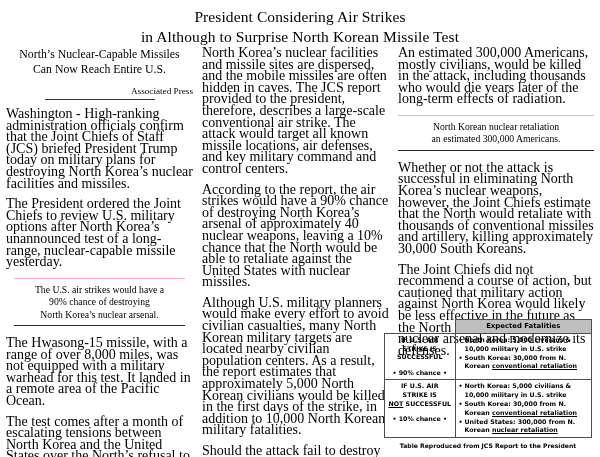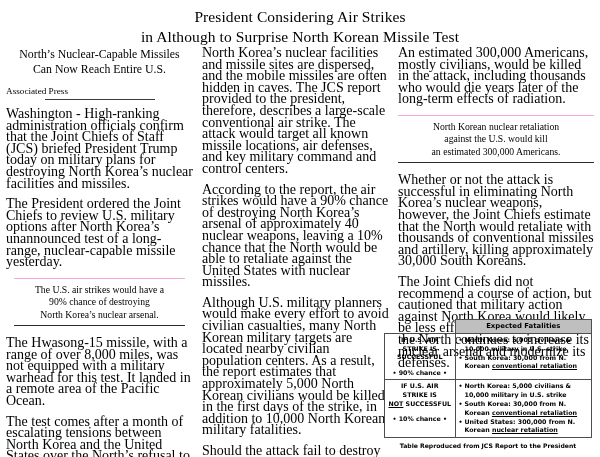--- a/index.html
+++ b/index.html
@@ -43,21 +43,21 @@
   .col-3 { width: 196px; }
 
   
   .subhead {
     text-align: center;
     font-size: 11.8px;
     line-height: 15px;
     margin: 0 0 9px 0;
   }
   .byline {
-    text-align: left;
+    text-align: right;
     font-size: 9.2px;
     margin: 0 0 3px 0;
   }
   .byline-rule {
     border: 0;
     border-top: 1px solid #3a3a3a;
     width: 110px;
     margin: 2px auto 8px auto;
   }
 
@@ -197,21 +197,20 @@
     <p class="body">According to the report, the air strikes would have a 90% chance of destroying North Korea’s arsenal of approximately 40 nuclear weapons, leaving a 10% chance that the North would be able to retaliate against the United States with nuclear missiles.</p>
     <p class="body">Although U.S. military planners would make every effort to avoid civilian casualties, many North Korean military targets are located nearby civilian population centers. As a result, the report estimates that approximately 5,000 North Korean civilians would be killed in the first days of the strike, in addition to 10,000 North Korean military fatalities.</p>
     <p class="body">Should the attack fail to destroy all the North’s nuclear weapons, the report describes the likely results of North Korean nuclear retaliation against would targets in the United States – the Pentagon, in Washington, D.C., the U.S. naval base in San Diego, and Barksdale Air Force Base in Louisiana.</p>
   </div>
 
   <div class="col col-3">
     <p class="body">An estimated 300,000 Americans, mostly civilians, would be killed in the attack, including thousands who would die years later of the long-term effects of radiation.</p>
 
     <div class="pullquote">
       <div>North Korean nuclear retaliation</div>
-      <div>against the U.S. would kill</div>
       <div>an estimated 300,000 Americans.</div>
     </div>
 
     <p class="body">Whether or not the attack is successful in eliminating North Korea’s nuclear weapons, however, the Joint Chiefs estimate that the North would retaliate with thousands of conventional missiles and artillery, killing approximately 30,000 South Koreans.</p>
     <p class="body">The Joint Chiefs did not recommend a course of action, but cautioned that military action against North Korea would likely be less effective in the future as the North continues to increase its nuclear arsenal and modernize its defenses.</p>
   </div>
 </div>
 
 <div class="table-wrap">
   <table class="fatal">

